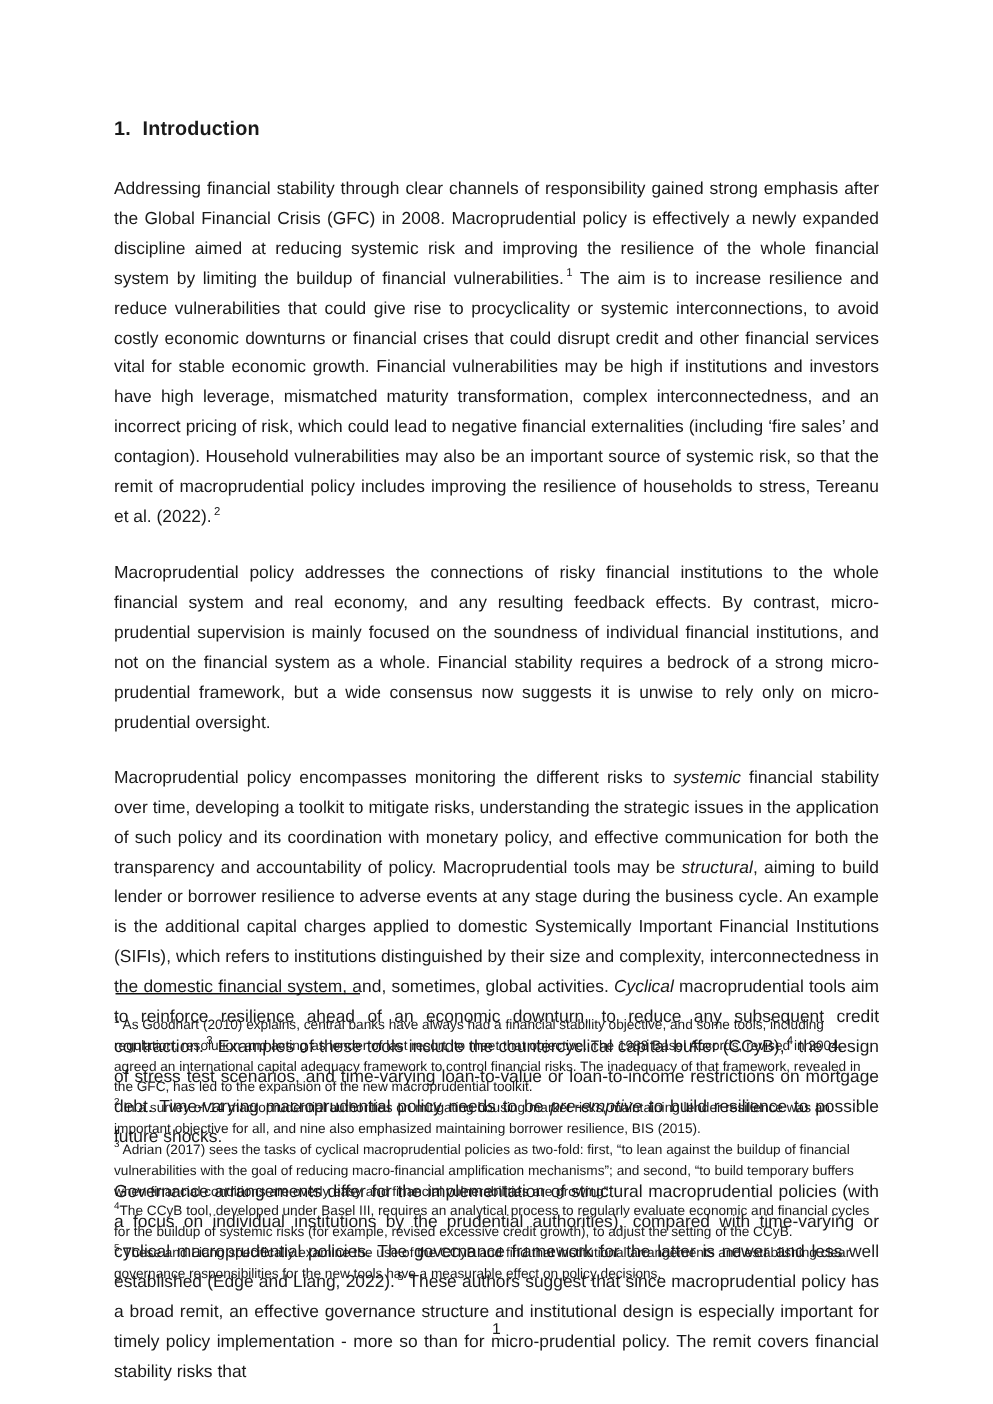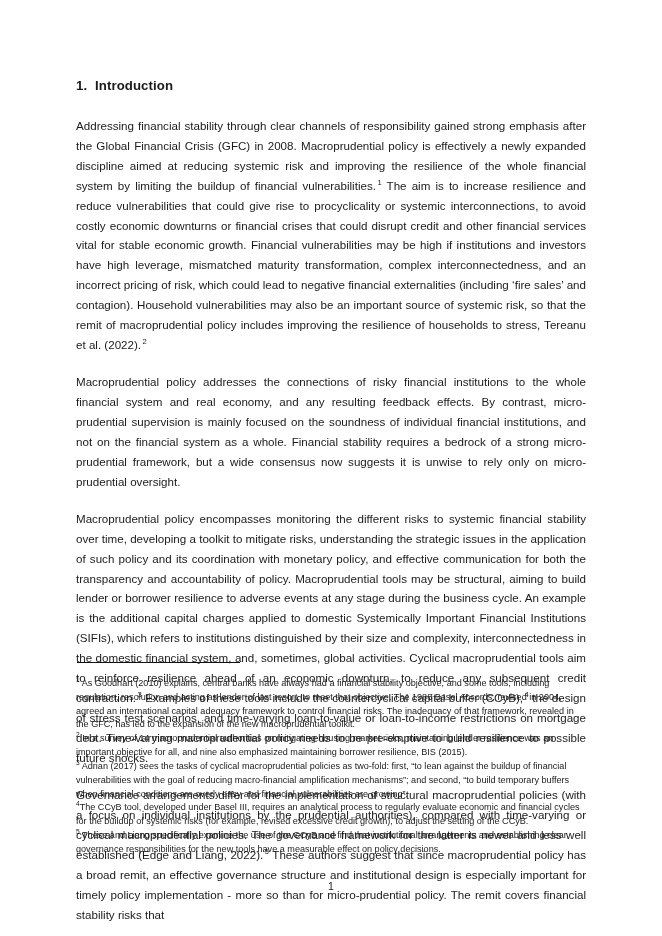--- a/index.html
+++ b/index.html
@@ -41,21 +41,21 @@
     line-height: 1.72;
     text-align: justify;
     text-justify: inter-word;
     margin: 0 0 17px 0;
     -webkit-hyphens: none;
     hyphens: none;
   }
   p.body-par:last-of-type {
     margin-bottom: 0;
   }
-  .it { }
+  .it { font-style: italic; }
   sup.fn-ref {
     font-size: 7.6px;
     vertical-align: super;
     line-height: 0;
     padding-left: 1.5px;
   }
 
   .footnote-area {
     position: absolute;
     left: 76px;

